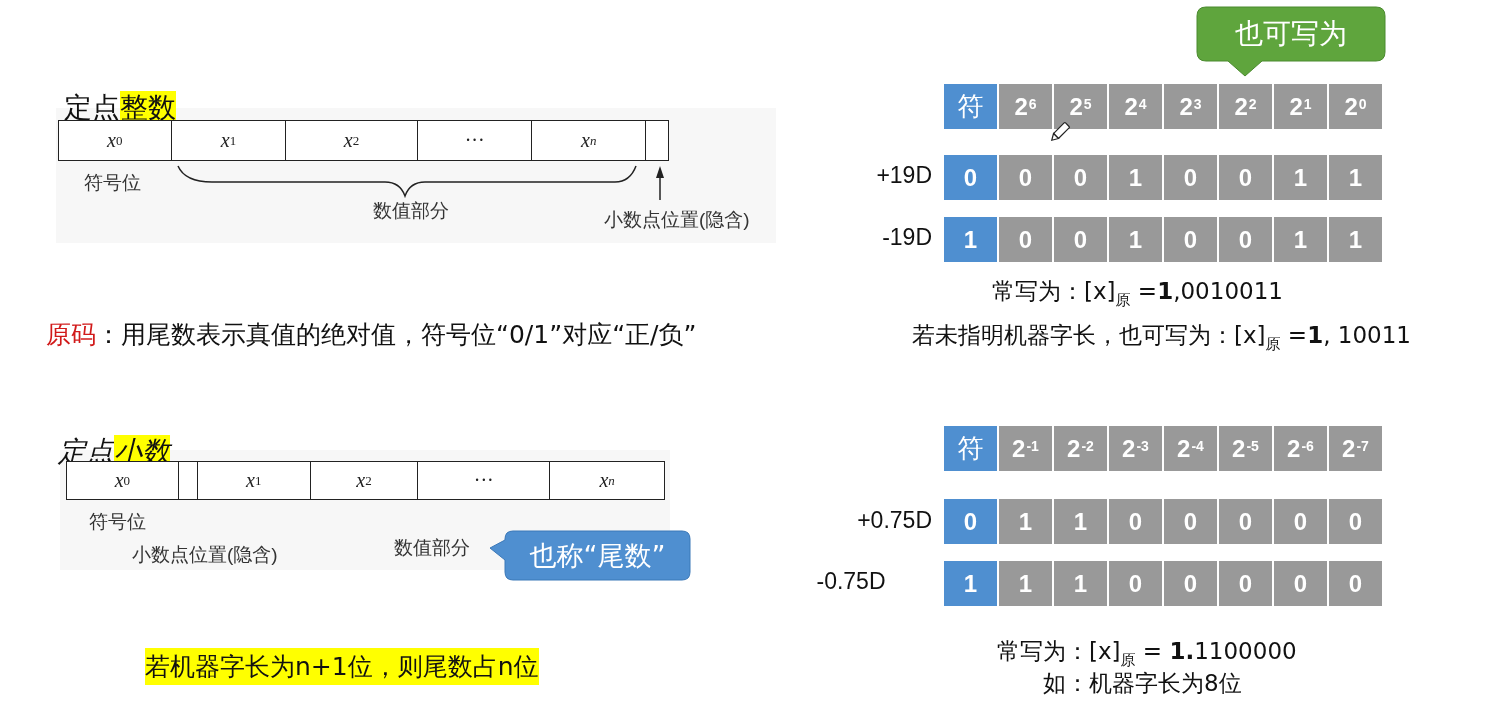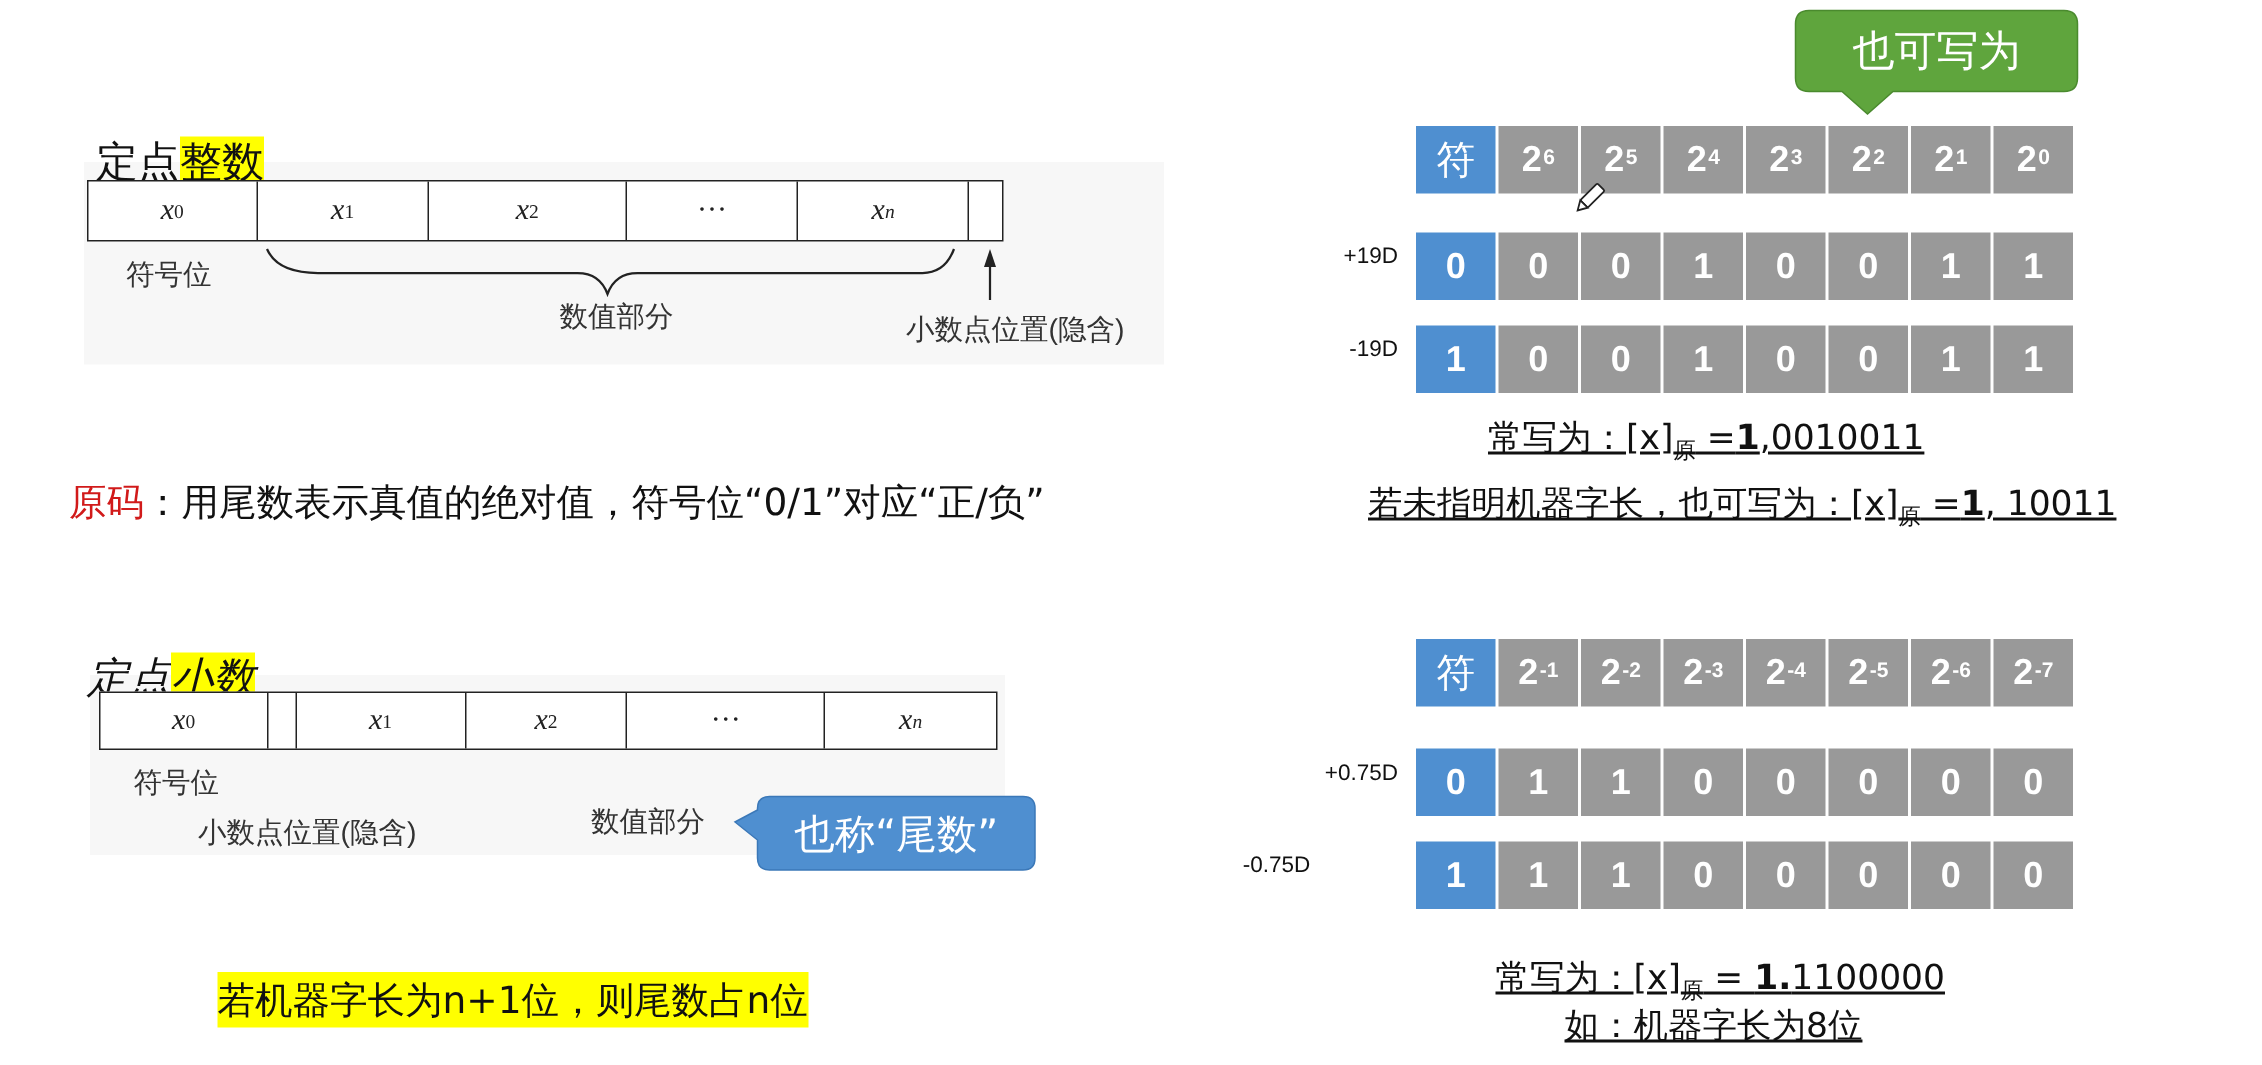--- a/index.html
+++ b/index.html
@@ -18,22 +18,22 @@
   .fig-lbl { position:absolute; font-family:Liberation Sans, sans-serif; font-size:19px; color:#333; white-space:nowrap; }
   .svgabs { position:absolute; left:0; top:0; }
   .text { position:absolute; font-size:24px; white-space:nowrap; color:#111;margin-left:28px; }
   .red { color:#d11a1a; }
   .grid { position:absolute; display:flex; gap:2px; }
   .g { width:53px; height:45px; background:#999999; color:#fff; font-weight:bold; font-size:24px;
        display:flex; align-items:center; justify-content:center; font-family:"Liberation Sans","DejaVu Sans",sans-serif; }
   .g.sign { background:#4f8fd0; }
   .g.sign.hdr { font-weight:normal; font-size:26px; }
   .g sup { font-size:14px; position:relative; top:-3px; margin-left:1px; }
-  .rowlbl { position:absolute; font-size:15px; white-space:nowrap; text-align:right; font-family:"Liberation Sans","DejaVu Sans",sans-serif; }
-  .formula { position:absolute; font-size:23px; white-space:nowrap;text-decoration:underline; }
+  .rowlbl { position:absolute; font-size:23px; white-space:nowrap; text-align:right; font-family:"Liberation Sans","DejaVu Sans",sans-serif; }
+  .formula { position:absolute; font-size:23px; white-space:nowrap; }
   .formula .sub { font-size:15px; position:relative; top:6px; }
   .bubble { position:absolute; color:#fff; font-size:28px; display:flex; align-items:center; justify-content:center; box-sizing:border-box; }
 </style>
 </head>
 <body>
 
 <div class="figbg" style="left:56px;top:108px;width:720px;height:135px;"></div>
 <div class="abs title" style="left:64px;top:72px;">
   <span>定点</span><span class="hl">整数</span>
 </div>

